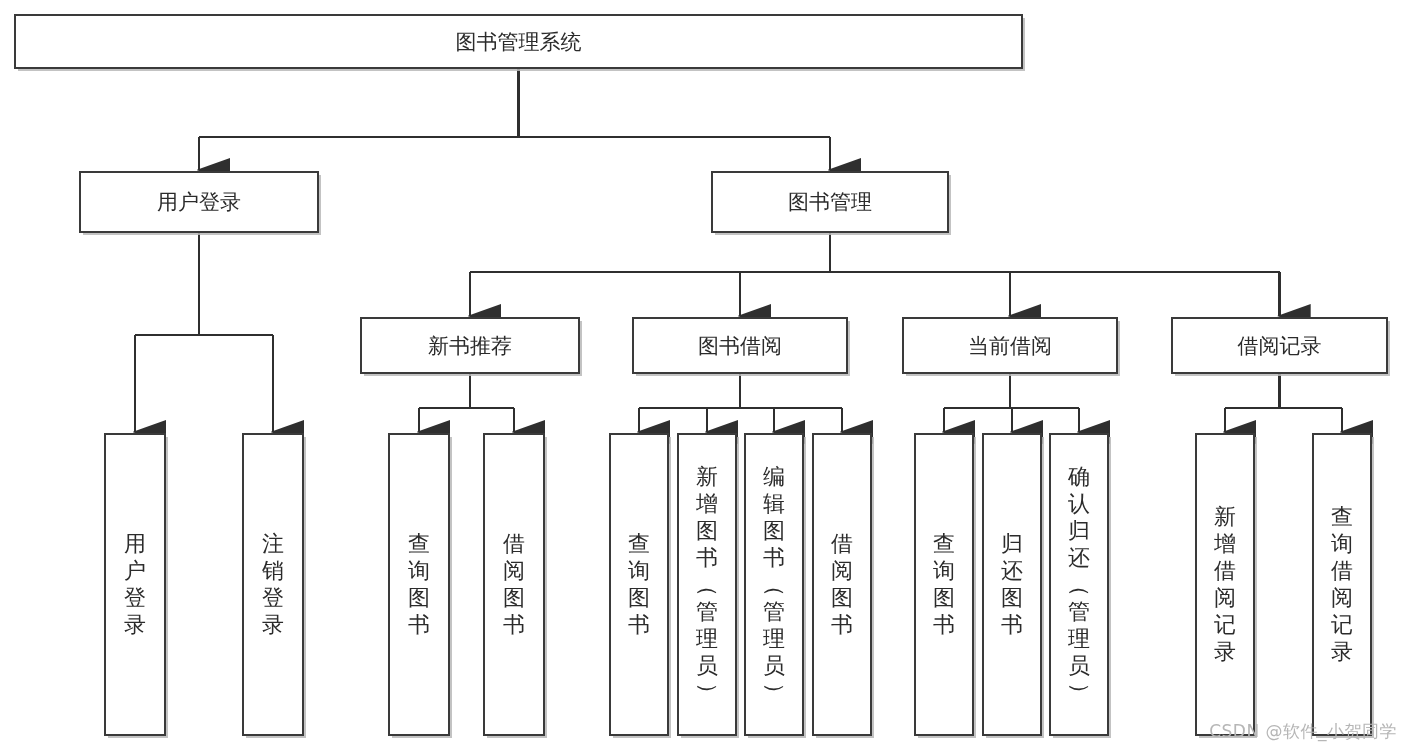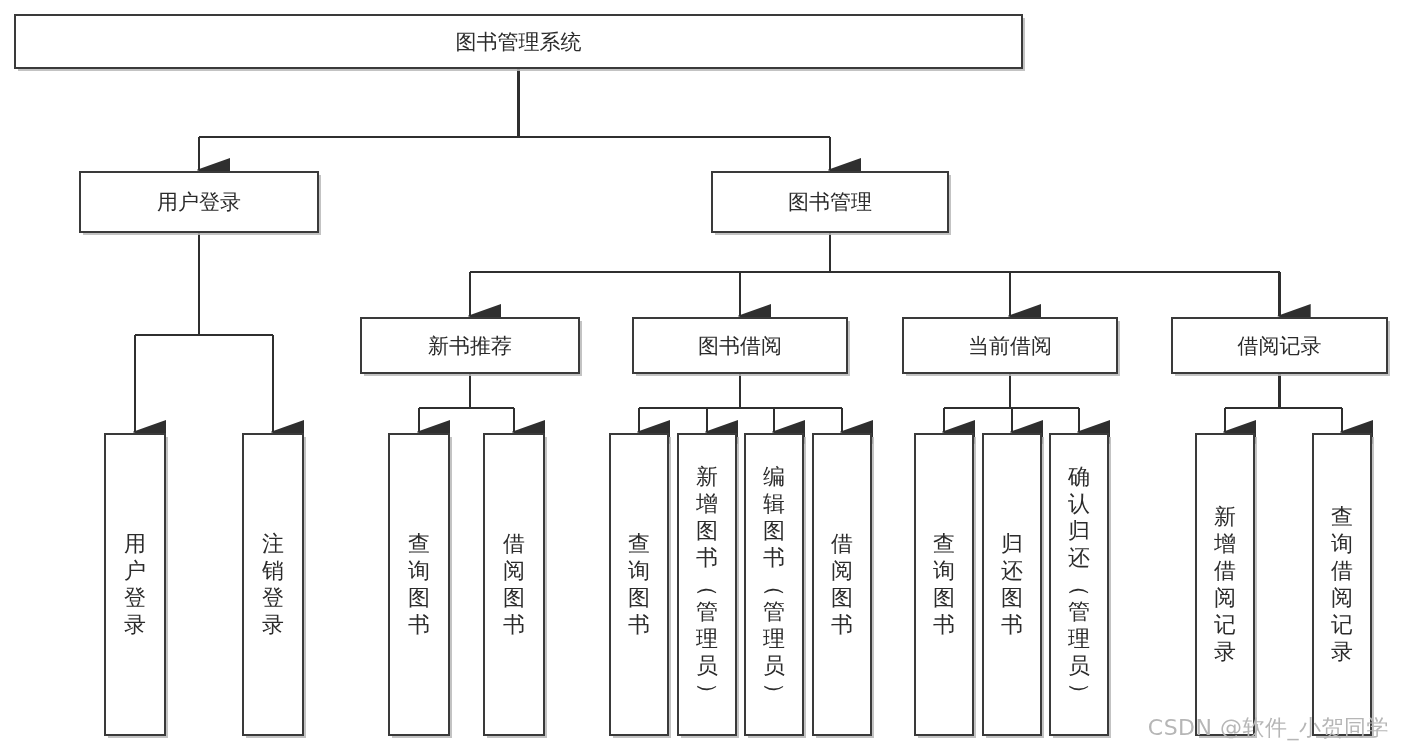--- a/index.html
+++ b/index.html
@@ -53,24 +53,24 @@
     stroke-width: 2.4;
     fill: none;
     shape-rendering: crispEdges;
   }
   .arrow-head {
     fill: #2f2f2f;
     stroke: none;
   }
   .watermark {
     position: absolute;
-    right: 16px;
+    right: 8px;
     bottom: 4px;
     font-family: "DejaVu Sans", "Liberation Sans", sans-serif;
-    font-size: 22px;
+    font-size: 17px;
     color: #b6b6b6;
     letter-spacing: 0.5px;
     white-space: nowrap;
     user-select: none;
   }
 </style>
 </head>
 <body>
 
 <div id="stage">

